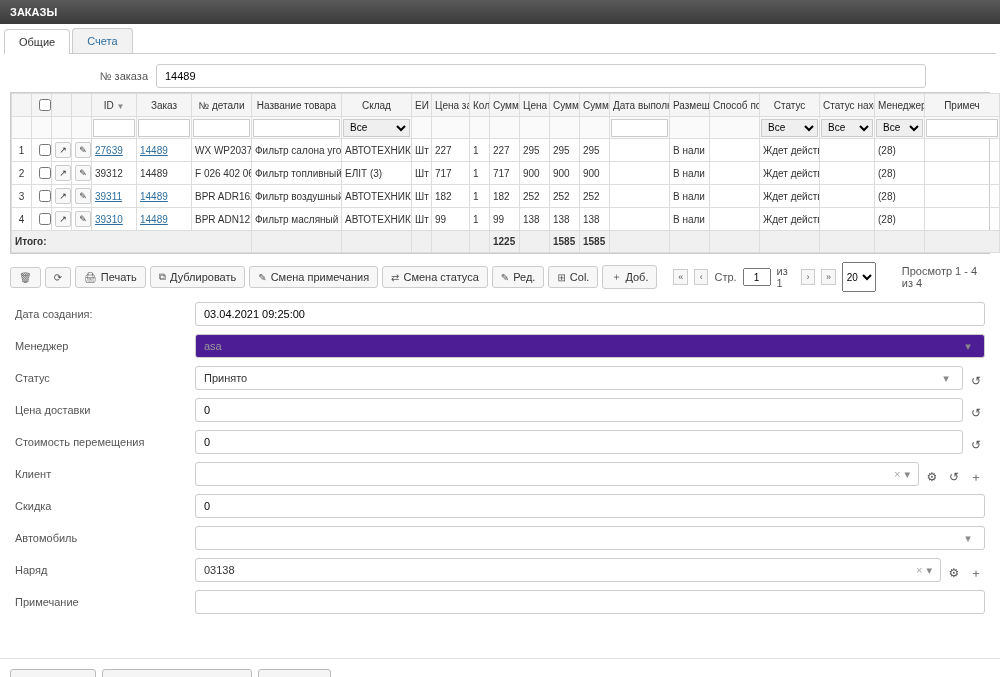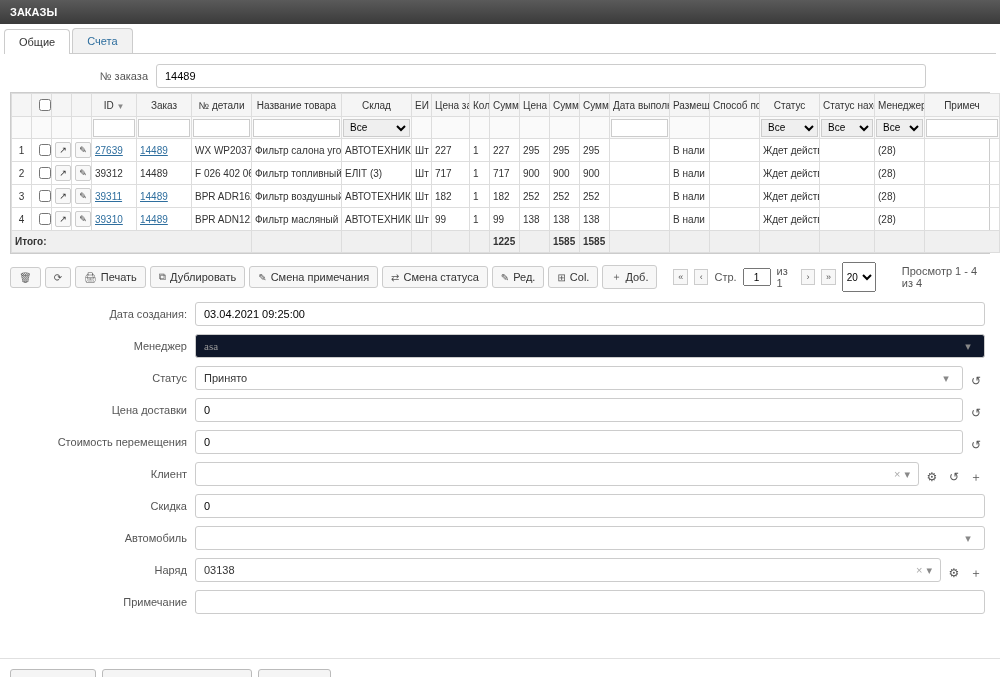--- a/index.html
+++ b/index.html
@@ -130,21 +130,21 @@
   .pager select { height: 30px; font-size: 10px; }
   
   .form { width: 970px; margin: 6px auto 0 auto; }
   .form-row {
     display: flex;
     align-items: center;
     margin-bottom: 8px;
   }
   .form-row .lbl {
     width: 180px;
-    text-align: right;
+    text-align: left;
     padding-right: 8px;
     color: #555;
     font-size: 11px;
   }
   .form-row .field {
     flex: 1;
     display: flex;
     align-items: flex-end;
     gap: 4px;
   }
@@ -157,21 +157,21 @@
     font-size: 11px;
   }
   .form-row textarea { height: 44px; padding: 4px 8px; resize: none; }
   .combo {
     display: flex; align-items: center; justify-content: space-between;
     background: #fff;
   }
   .combo .trigger {
     width: 16px; text-align: center; color: #888; cursor: pointer;
   }
-  .combo.disabled { background: #0f172a; color: #999; font-family: Liberation Serif, serif; }
+  .combo.disabled { background: #4c1d95; color: #999; }
   .side-icon {
     width: 18px; height: 18px;
     display: inline-flex; align-items: center; justify-content: center;
     color: #555; cursor: pointer; font-size: 12px;
   }
   .clear-x { color: #aaa; font-size: 11px; padding: 0 4px; cursor: pointer; }
   
   .footer {
     padding: 10px;
     border-top: 1px solid #e0e0e0;

